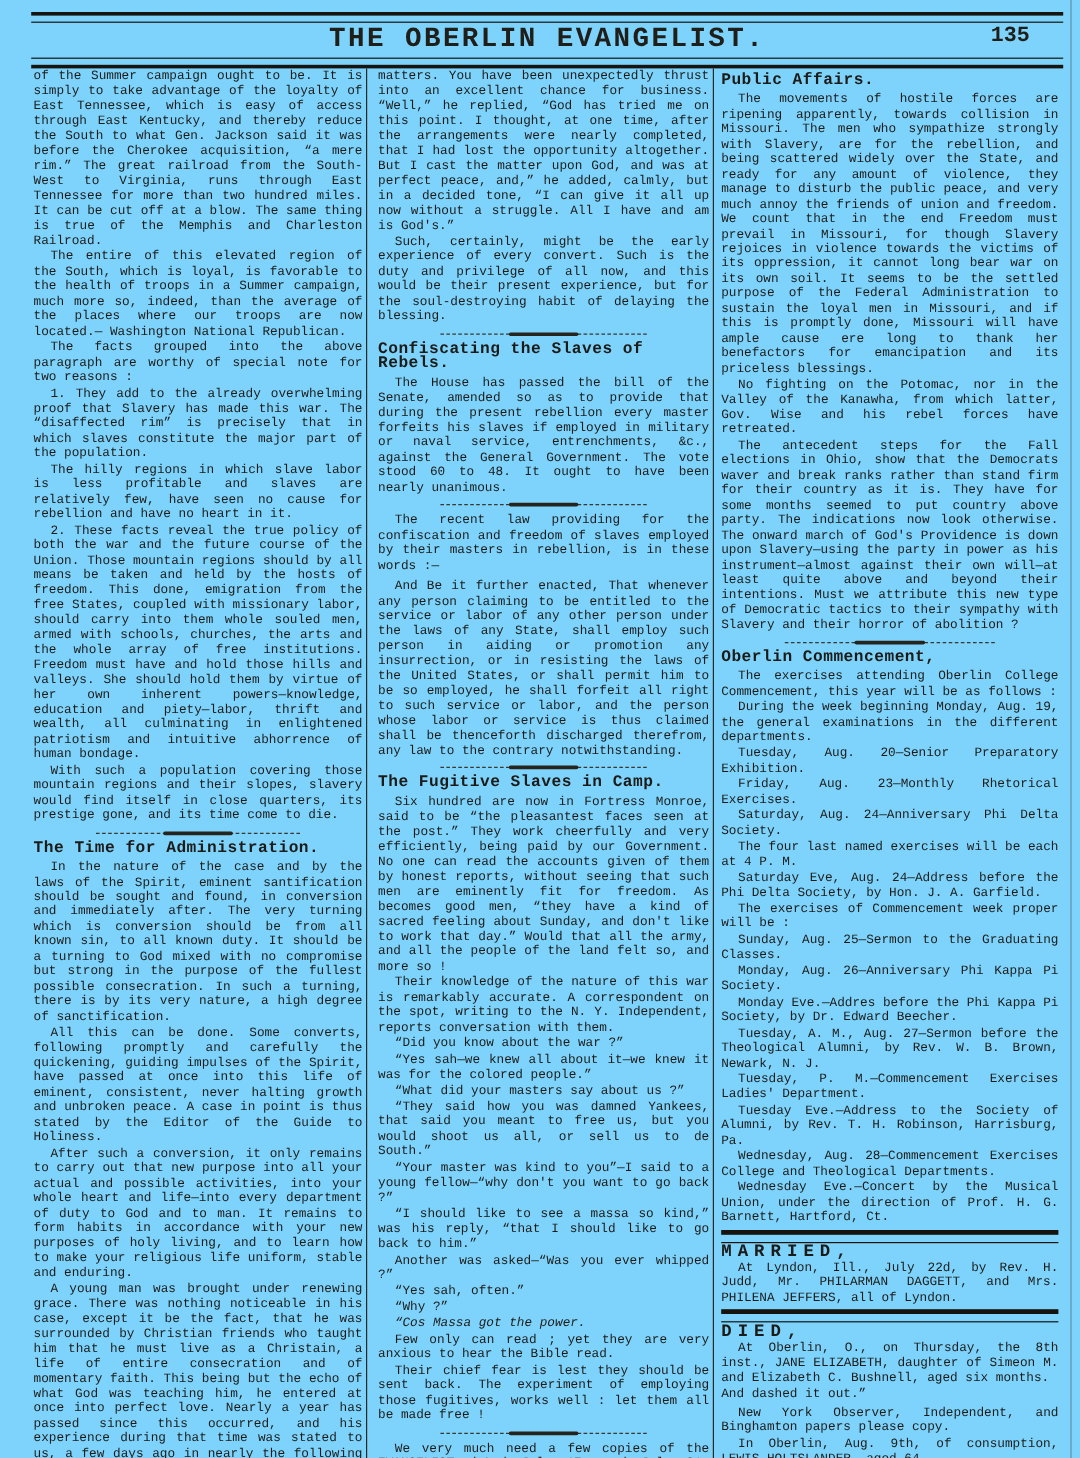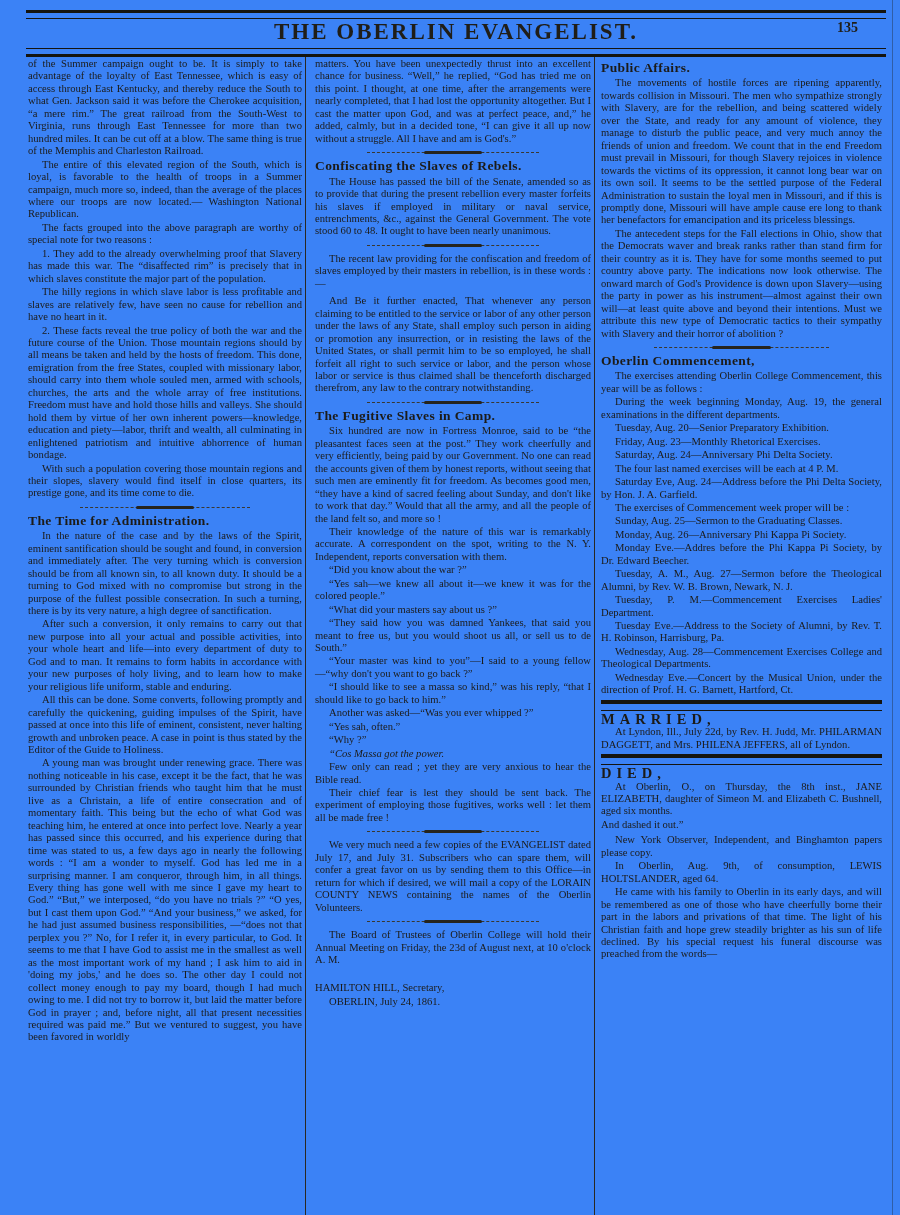--- a/index.html
+++ b/index.html
@@ -1,28 +1,28 @@
 <!DOCTYPE html>
 <html><head>
 <meta charset="utf-8">
 <style>
   html,body{margin:0;padding:0;}
   body{width:900px;height:1215px;background:#e9e7e1;}
-  .page{position:relative;width:900px;height:1215px;background:#3b82f6;
-        font-family:Liberation Serif, serif;color:#1c1b18;overflow:hidden;}
+  .page{position:relative;width:900px;height:1215px;background:#7dd3fc;
+        font-family:Liberation Mono, monospace;color:#1c1b18;overflow:hidden;}
   .page::after{content:"";position:absolute;right:7px;top:0;bottom:0;border-right:1.5px solid rgba(30,28,24,.35);}
 
   
   .mast{position:absolute;left:26px;right:14px;top:6px;height:50px;}
   .rule-top,.rule-bot{position:absolute;left:0;right:0;height:5px;}
   .rule-top{top:4px;border-top:3px solid #15140f;border-bottom:1px solid #15140f;}
   .rule-bot{top:42px;border-top:1px solid #15140f;border-bottom:3px solid #15140f;}
   .mast-title{position:absolute;left:0;right:0;top:13px;text-align:center;
       font-size:23px;font-weight:bold;letter-spacing:2px;color:#201e18;}
-  .mast-page{position:absolute;right:28px;top:14px;font-size:14px;font-weight:bold;color:#201e18;}
+  .mast-page{position:absolute;right:28px;top:14px;font-size:18px;font-weight:bold;color:#201e18;}
 
   
   .col{position:absolute;top:58px;bottom:2px;text-align:justify;font-size:10.6px;line-height:12.45px;}
   .col1{left:28px;width:274px;}
   .col2{left:315px;width:276px;}
   .col3{left:601px;width:281px;}
   .vrule{position:absolute;top:57px;bottom:0;width:0;border-left:1.3px solid #2a2822;}
   .vr1{left:305px;}.vr2{left:594px;}
 
   .p{margin:0 0 1px 0;text-indent:14px;}
@@ -59,26 +59,27 @@
       <p class="p noind">of the Summer campaign ought to be.  It is simply to take advantage of the loyalty of East Tennessee, which is easy of access through East Kentucky, and thereby reduce the South to what Gen. Jackson said it was before the Cherokee acquisition, “a mere rim.”  The great railroad from the South-West to Virginia, runs through East Tennessee for more than two hundred miles.  It can be cut off at a blow.  The same thing is true of the Memphis and Charleston Railroad.</p>
       <p class="p">The entire of this elevated region of the South, which is loyal, is favorable to the health of troops in a Summer campaign, much more so, indeed, than the average of the places where our troops are now located.— Washington National Republican.</p>
       <p class="p">The facts grouped into the above paragraph are worthy of special note for two reasons :</p>
       <p class="p">1.  They add to the already overwhelming proof that Slavery has made this war.  The “disaffected rim” is precisely that in which slaves constitute the major part of the population.</p>
       <p class="p">The hilly regions in which slave labor is less profitable and slaves are relatively few, have seen no cause for rebellion and have no heart in it.</p>
       <p class="p">2.  These facts reveal the true policy of both the war and the future course of the Union.  Those mountain regions should by all means be taken and held by the hosts of freedom.  This done, emigration from the free States, coupled with missionary labor, should carry into them whole souled men, armed with schools, churches, the arts and the whole array of free institutions.  Freedom must have and hold those hills and valleys.  She should hold them by virtue of her own inherent powers—knowledge, education and piety—labor, thrift and wealth, all culminating in enlightened patriotism and intuitive abhorrence of human bondage.</p>
       <p class="p">With such a population covering those mountain regions and their slopes, slavery would find itself in close quarters, its prestige gone, and its time come to die.</p>
       <div class="divider"></div>
       <h2 class="h">The Time for Administration.</h2>
       <p class="p">In the nature of the case and by the laws of the Spirit, eminent santification should be sought and found, in conversion and immediately after.  The very turning which is conversion should be from all known sin, to all known duty. It should be a turning to God mixed with no compromise but strong in the purpose of the fullest possible consecration.  In such a turning, there is by its very nature, a high degree of sanctification.</p>
+      <p class="p">All this can be done.  Some converts, following promptly and carefully the quickening, guiding impulses of the Spirit, have passed at once into this life of eminent, consistent, never halting growth and unbroken peace.  A case in point is thus stated by the Editor of the Guide to Holiness.</p>
       <p class="p">After such a conversion, it only remains to carry out that new purpose into all your actual and possible activities, into your whole heart and life—into every department of duty to God and to man.  It remains to form habits in accordance with your new purposes of holy living, and to learn how to make your religious life uniform, stable and enduring.</p>
-      <p class="p">All this can be done.  Some converts, following promptly and carefully the quickening, guiding impulses of the Spirit, have passed at once into this life of eminent, consistent, never halting growth and unbroken peace.  A case in point is thus stated by the Editor of the Guide to Holiness.</p>
       <p class="p">A young man was brought under renewing grace. There was nothing noticeable in his case, except it be the fact, that he was surrounded by Christian friends who taught him that he must live as a Christain, a life of entire consecration and of momentary faith.  This being but the echo of what God was teaching him, he entered at once into perfect love.  Nearly a year has passed since this occurred, and his experience during that time was stated to us, a few days ago in nearly the following words : “I am a wonder to myself.  God has led me in a surprising manner.  I am conqueror, through him, in all things. Every thing has gone well with me since I gave my heart to God.”  “But,” we interposed, “do you have no trials ?” “O yes, but I cast them upon God.”  “And your business,” we asked, for he had just assumed business responsibilities, —“does not that perplex you ?”  No, for I refer it, in every particular, to God.  It seems to me that I have God to assist me in the smallest as well as the most important work of my hand ; I ask him to aid in 'doing my jobs,' and he does so.  The other day I could not collect money enough to pay my board, though I had much owing to me. I did not try to borrow it, but laid the matter before God in prayer ; and, before night, all that present necessities required was paid me.”  But we ventured to suggest, you have been favored in worldly</p>
     </div>
   <div class="col col2">
       <p class="p noind">matters.  You have been unexpectedly thrust into an excellent chance for business.  “Well,” he replied, “God has tried me on this point.  I thought, at one time, after the arrangements were nearly completed, that I had lost the opportunity altogether.  But I cast the matter upon God, and was at perfect peace, and,” he added, calmly, but in a decided tone, “I can give it all up now without a struggle.  All I have and am is God's.”</p>
+      <p class="p">Such, certainly, might be the early experience of every convert.  Such is the duty and privilege of all now, and this would be their present experience, but for the soul-destroying habit of delaying the blessing.</p>
       <div class="divider"></div>
       <h2 class="h">Confiscating the Slaves of Rebels.</h2>
       <p class="p">The House has passed the bill of the Senate, amended so as to provide that during the present rebellion every master forfeits his slaves if employed in military or naval service, entrenchments, &amp;c., against the General Government.  The vote stood 60 to 48.  It ought to have been nearly unanimous.</p>
       <div class="divider"></div>
       <p class="p">The recent law providing for the confiscation and freedom of slaves employed by their masters in rebellion, is in these words :—</p>
       <div class="gap"></div>
       <p class="p">And Be it further enacted, That whenever any person claiming to be entitled to the service or labor of any other person under the laws of any State, shall employ such person in aiding or promotion any insurrection, or in resisting the laws of the United States, or shall permit him to be so employed, he shall forfeit all right to such service or labor, and the person whose labor or service is thus claimed shall be thenceforth discharged therefrom, any law to the contrary notwithstanding.</p>
       <div class="divider"></div>
       <h2 class="h">The Fugitive Slaves in Camp.</h2>
       <p class="p">Six hundred are now in Fortress Monroe, said to be “the pleasantest faces seen at the post.”  They work cheerfully and very efficiently, being paid by our Government. No one can read the accounts given of them by honest reports, without seeing that such men are eminently fit for freedom.  As becomes good men, “they have a kind of sacred feeling about Sunday, and don't like to work that day.”  Would that all the army, and all the people of the land felt so, and more so !</p>
@@ -98,20 +99,21 @@
       <div class="divider"></div>
       <p class="p">We very much need a few copies of the EVANGELIST dated July 17, and July 31.  Subscribers who can spare them, will confer a great favor on us by sending them to this Office—in return for which if desired, we will mail a copy of the LORAIN COUNTY NEWS containing the names of the Oberlin Volunteers.</p>
       <div class="divider"></div>
       <p class="p">The Board of Trustees of Oberlin College will hold their Annual Meeting on Friday, the 23d of August next, at 10 o'clock A. M.</p>
       <p class="p sig">HAMILTON HILL, Secretary,</p>
       <p class="p">OBERLIN, July 24, 1861.</p>
     </div>
   <div class="col col3">
       <h2 class="h">Public Affairs.</h2>
       <p class="p">The movements of hostile forces are ripening apparently, towards collision in Missouri.  The men who sympathize strongly with Slavery, are for the rebellion, and being scattered widely over the State, and ready for any amount of violence, they manage to disturb the public peace, and very much annoy the friends of union and freedom.  We count that in the end Freedom must prevail in Missouri, for though Slavery rejoices in violence towards the victims of its oppression, it cannot long bear war on its own soil.  It seems to be the settled purpose of the Federal Administration to sustain the loyal men in Missouri, and if this is promptly done, Missouri will have ample cause ere long to thank her benefactors for emancipation and its priceless blessings.</p>
+      <p class="p">No fighting on the Potomac, nor in the Valley of the Kanawha, from which latter, Gov. Wise and his rebel forces have retreated.</p>
       <p class="p">The antecedent steps for the Fall elections in Ohio, show that the Democrats waver and break ranks rather than stand firm for their country as it is.  They have for some months seemed to put country above party.  The indications now look otherwise.  The onward march of God's Providence is down upon Slavery—using the party in power as his instrument—almost against their own will—at least quite above and beyond their intentions. Must we attribute this new type of Democratic tactics to their sympathy with Slavery and their horror of abolition ?</p>
       <div class="divider"></div>
       <h2 class="h">Oberlin Commencement,</h2>
       <p class="p">The exercises attending Oberlin College Commencement, this year will be as follows :</p>
       <p class="p">During the week beginning Monday, Aug. 19, the general examinations in the different departments.</p>
       <p class="p">Tuesday, Aug. 20—Senior Preparatory Exhibition.</p>
       <p class="p">Friday, Aug. 23—Monthly Rhetorical Exercises.</p>
       <p class="p">Saturday, Aug. 24—Anniversary Phi Delta Society.</p>
       <p class="p">The four last named exercises will be each at 4 P. M.</p>
       <p class="p">Saturday Eve, Aug. 24—Address before the Phi Delta Society, by Hon. J. A. Garfield.</p>

